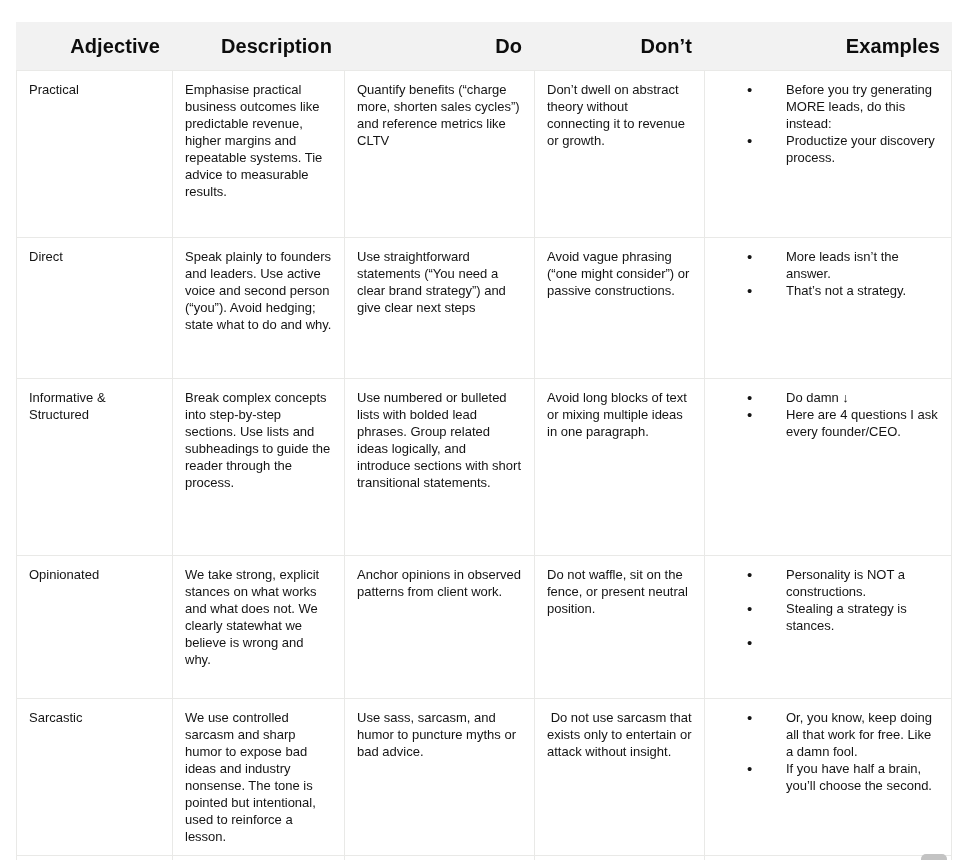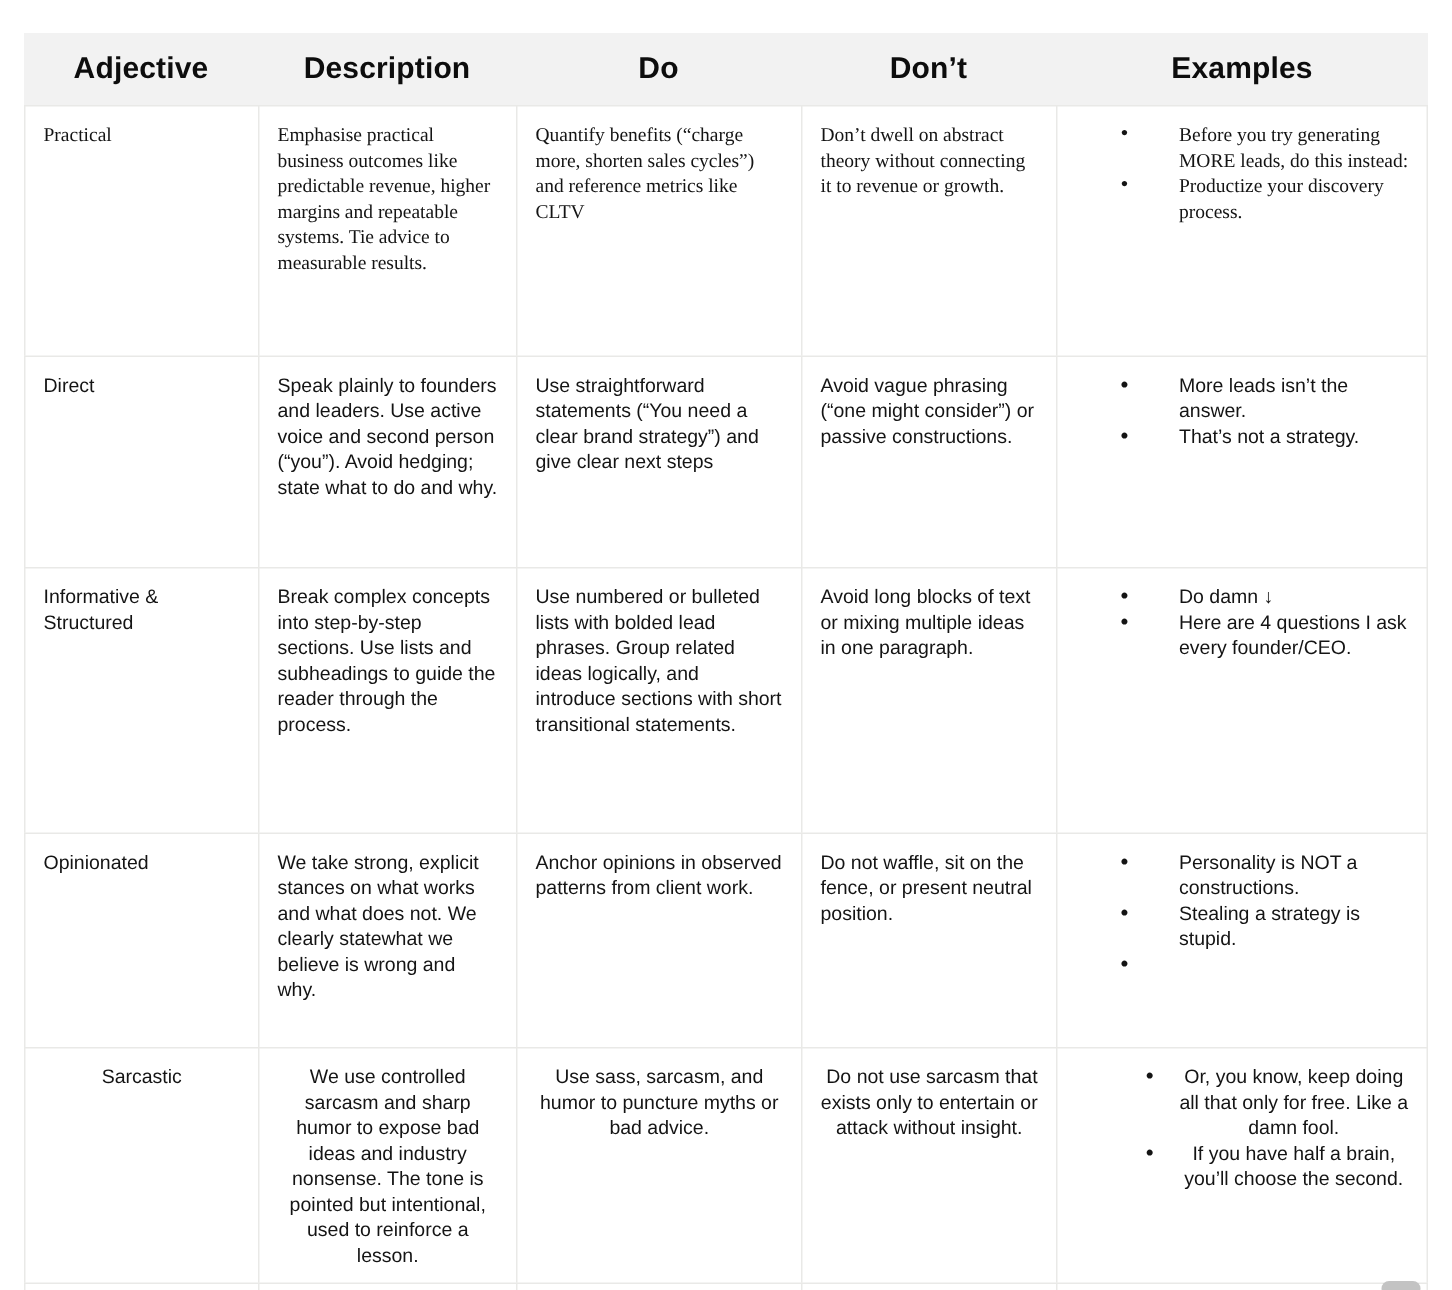--- a/index.html
+++ b/index.html
@@ -22,45 +22,45 @@
     table-layout: fixed;
   }
   col.c1 { width: 156px; }
   col.c2 { width: 172px; }
   col.c3 { width: 190px; }
   col.c4 { width: 170px; }
   col.c5 { width: 248px; }
   thead th {
     background: #f2f2f2;
     height: 48px;
-    text-align: center;
+    text-align: right;
     vertical-align: middle;
     font-size: 20px;
     font-weight: 700;
     letter-spacing: 0.1px;
     color: #0d0d0d;
     padding: 0 12px;
     box-sizing: border-box;
   }
   tbody td {
     border-top: 1px solid #e9e9e7;
     border-left: 1px solid #e9e9e7;
     vertical-align: top;
     padding: 10px 12px;
     font-size: 13px;
     line-height: 17px;
     box-sizing: border-box;
     color: #141414;
   }
   tbody td:last-child { border-right: 1px solid #e9e9e7; }
-  tr.r1 td { height: 167px; font-family: Liberation Serif, serif; }
+  tr.r1 td { height: 167px; }
   tr.r2 td { height: 141px; }
   tr.r3 td { height: 177px; }
   tr.r4 td { height: 143px; margin-left: 40px; }
-  tr.r5 td { height: 153px; text-align: center; }
+  tr.r5 td { height: 153px; }
   tr.r6 td { height: 40px; }
   .cell-text { white-space: pre-wrap; }
   ul.examples { list-style: none; margin: 0; padding: 0; }
   ul.examples li { display: flex; align-items: flex-start; }
   .bullet {
     flex: 0 0 39px;
     margin-left: 30px;
     font-size: 15px;
     line-height: 17px;
     color: #141414;
@@ -158,39 +158,39 @@
         <td><span class="cell-text">Anchor opinions in observed patterns from client work.</span></td>
         <td><span class="cell-text">Do not waffle, sit on the fence, or present neutral position.</span></td>
         <td>
           <ul class="examples">
             <li>
                 <span class="bullet">•</span>
                 <span class="li-text">Personality is NOT a constructions.</span>
               </li>
             <li>
                 <span class="bullet">•</span>
-                <span class="li-text">Stealing a strategy is stupid.</span>
+                <span class="li-text">Stealing a strategy is stances.</span>
               </li>
             <li>
                 <span class="bullet">•</span>
                 <span class="li-text"></span>
               </li>
           </ul>
         </td>
       </tr>
       <tr class="r5">
         <td><span class="cell-text">Sarcastic</span></td>
         <td><span class="cell-text">We use controlled sarcasm and sharp humor to expose bad ideas and industry nonsense. The tone is pointed but intentional, used to reinforce a lesson.</span></td>
         <td><span class="cell-text">Use sass, sarcasm, and humor to puncture myths or bad advice.</span></td>
         <td><span class="cell-text"> Do not use sarcasm that exists only to entertain or attack without insight.</span></td>
         <td>
           <ul class="examples">
             <li>
                 <span class="bullet">•</span>
-                <span class="li-text">Or, you know, keep doing all that only for free. Like a damn fool.</span>
+                <span class="li-text">Or, you know, keep doing all that work for free. Like a damn fool.</span>
               </li>
             <li>
                 <span class="bullet">•</span>
                 <span class="li-text">If you have half a brain, you’ll choose the second.</span>
               </li>
           </ul>
         </td>
       </tr>
       <tr class="r6">
         <td></td>

